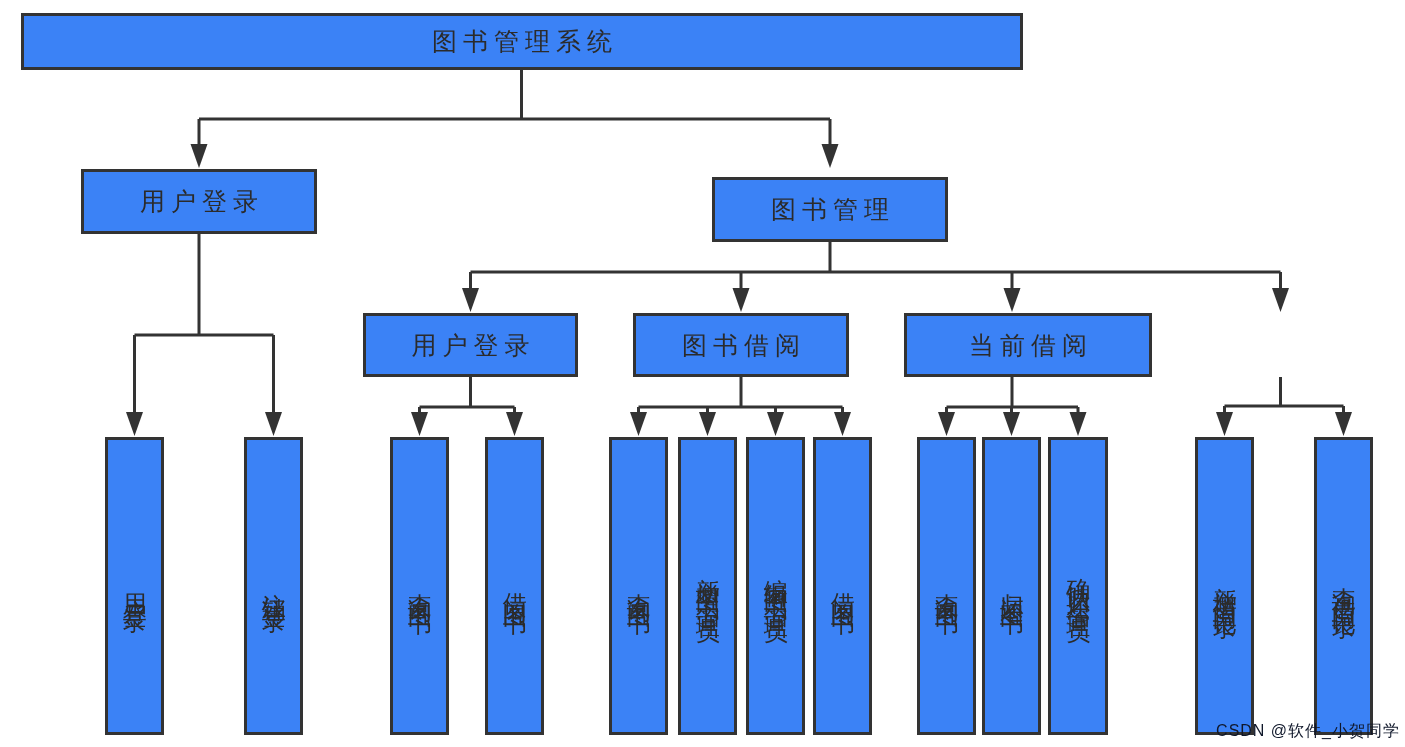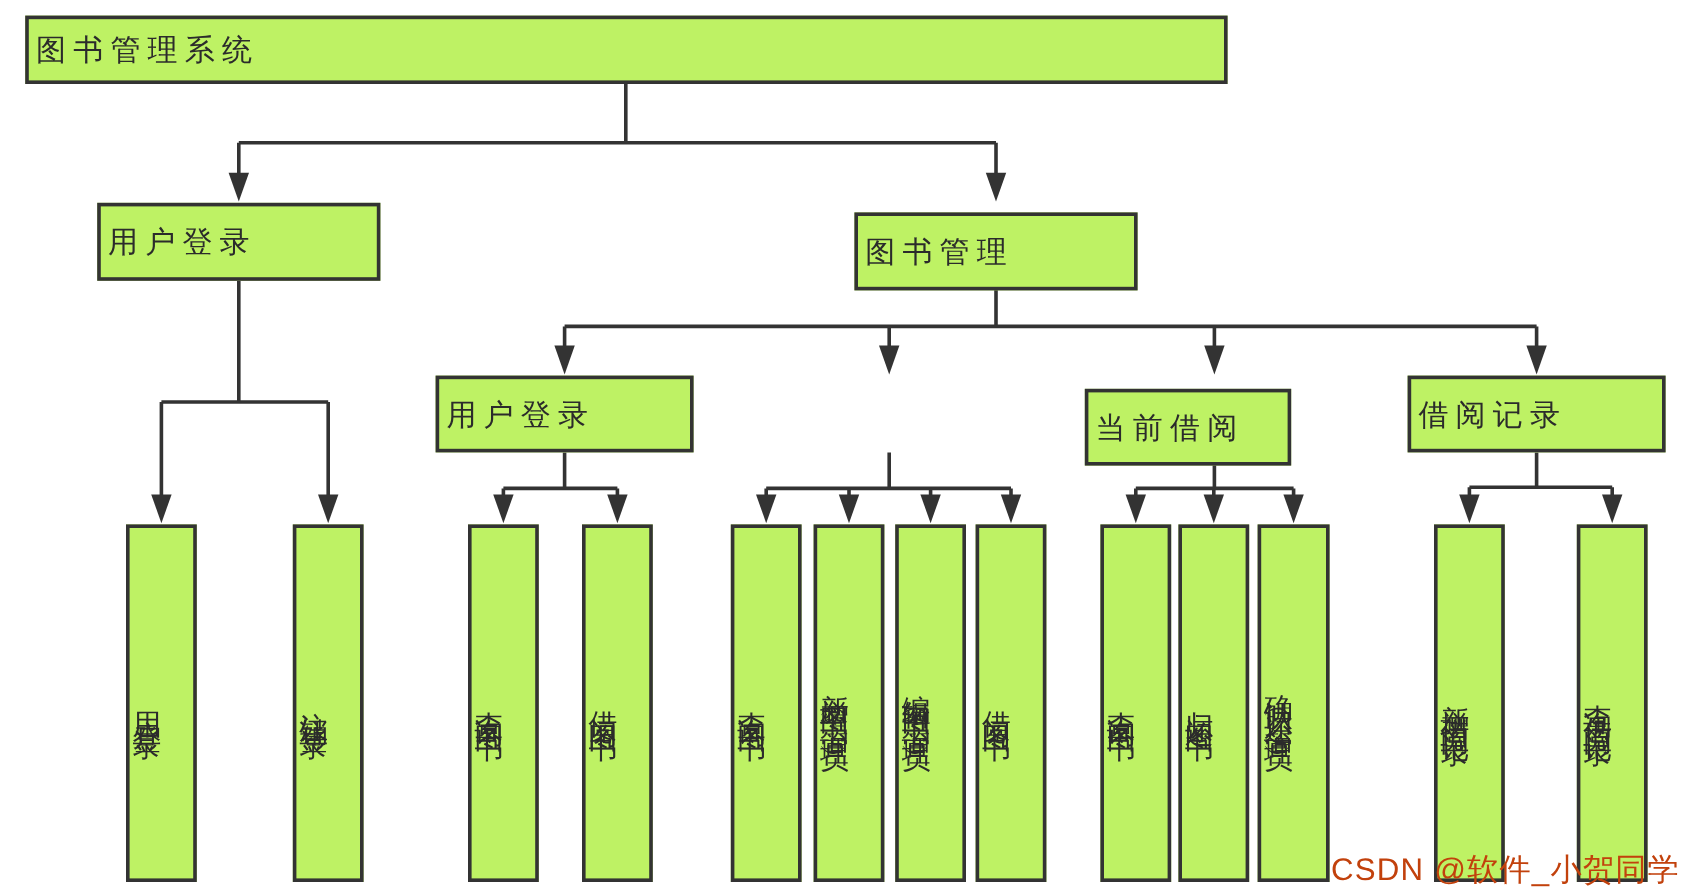--- a/index.html
+++ b/index.html
@@ -10,23 +10,23 @@
     font-family:"Liberation Sans", sans-serif;
     overflow:hidden;
   }
   svg.connectors {
     position:absolute; left:0; top:0; width:1405px; height:747px;
     z-index:0;
   }
   .node {
     position:absolute;
     box-sizing:border-box;
-    background:#bef264;
+    background:#3b82f6;
     border:3px solid #333333;
-    display:flex; align-items:center; 
+    display:flex; align-items:center; justify-content:center;
     color:#2b2b2b;
     font-size:25px;
     letter-spacing:6px;
     z-index:1;
     white-space:nowrap;
   }
   .node > span { display:block; text-indent:6px; }
   .hbox { height:65px; }
   .leaf {
     top:437px; width:59px; height:298px;
@@ -36,22 +36,22 @@
     text-orientation:mixed;
     letter-spacing:6px;
     line-height:1.1;
     text-indent:0;
     font-size:24px;
   }
   .watermark {
     position:absolute;
     right:5px; bottom:5px;
     z-index:2;
-    font-size:26px;
-    color:#c2410c;
+    font-size:16px;
+    color:#0f172a;
     letter-spacing:1px;
     white-space:nowrap;
   }
 </style>
 </head>
 <body>
 
 <div class="canvas">
 
   <svg class="connectors" viewBox="0 0 1405 747" xmlns="http://www.w3.org/2000/svg">
@@ -108,25 +108,25 @@
   <div class="node hbox" style="left:81px; top:169px; width:236px;">
     <span>用户登录</span>
   </div>
   <div class="node hbox" style="left:712px; top:177px; width:236px;">
     <span>图书管理</span>
   </div>
 
   <div class="node hbox" style="left:363px; top:313px; width:215px; height:64px;">
     <span>用户登录</span>
   </div>
-  <div class="node hbox" style="left:904px; top:324px; width:172px; height:64px;">
+  <div class="node hbox" style="left:633px; top:313px; width:216px; height:64px;">
+    <span>图书借阅</span>
+  </div>
+  <div class="node hbox" style="left:904px; top:313px; width:248px; height:64px;">
     <span>当前借阅</span>
-  </div>
-  <div class="node hbox" style="left:1173px; top:313px; width:215px; height:64px;">
-    <span>借阅记录</span>
   </div>
 
   <div class="node leaf" style="left:105px;">
     <span>用户登录</span>
   </div>
   <div class="node leaf" style="left:244px;">
     <span>注销登录</span>
   </div>
 
   <div class="node leaf" style="left:390px;">

